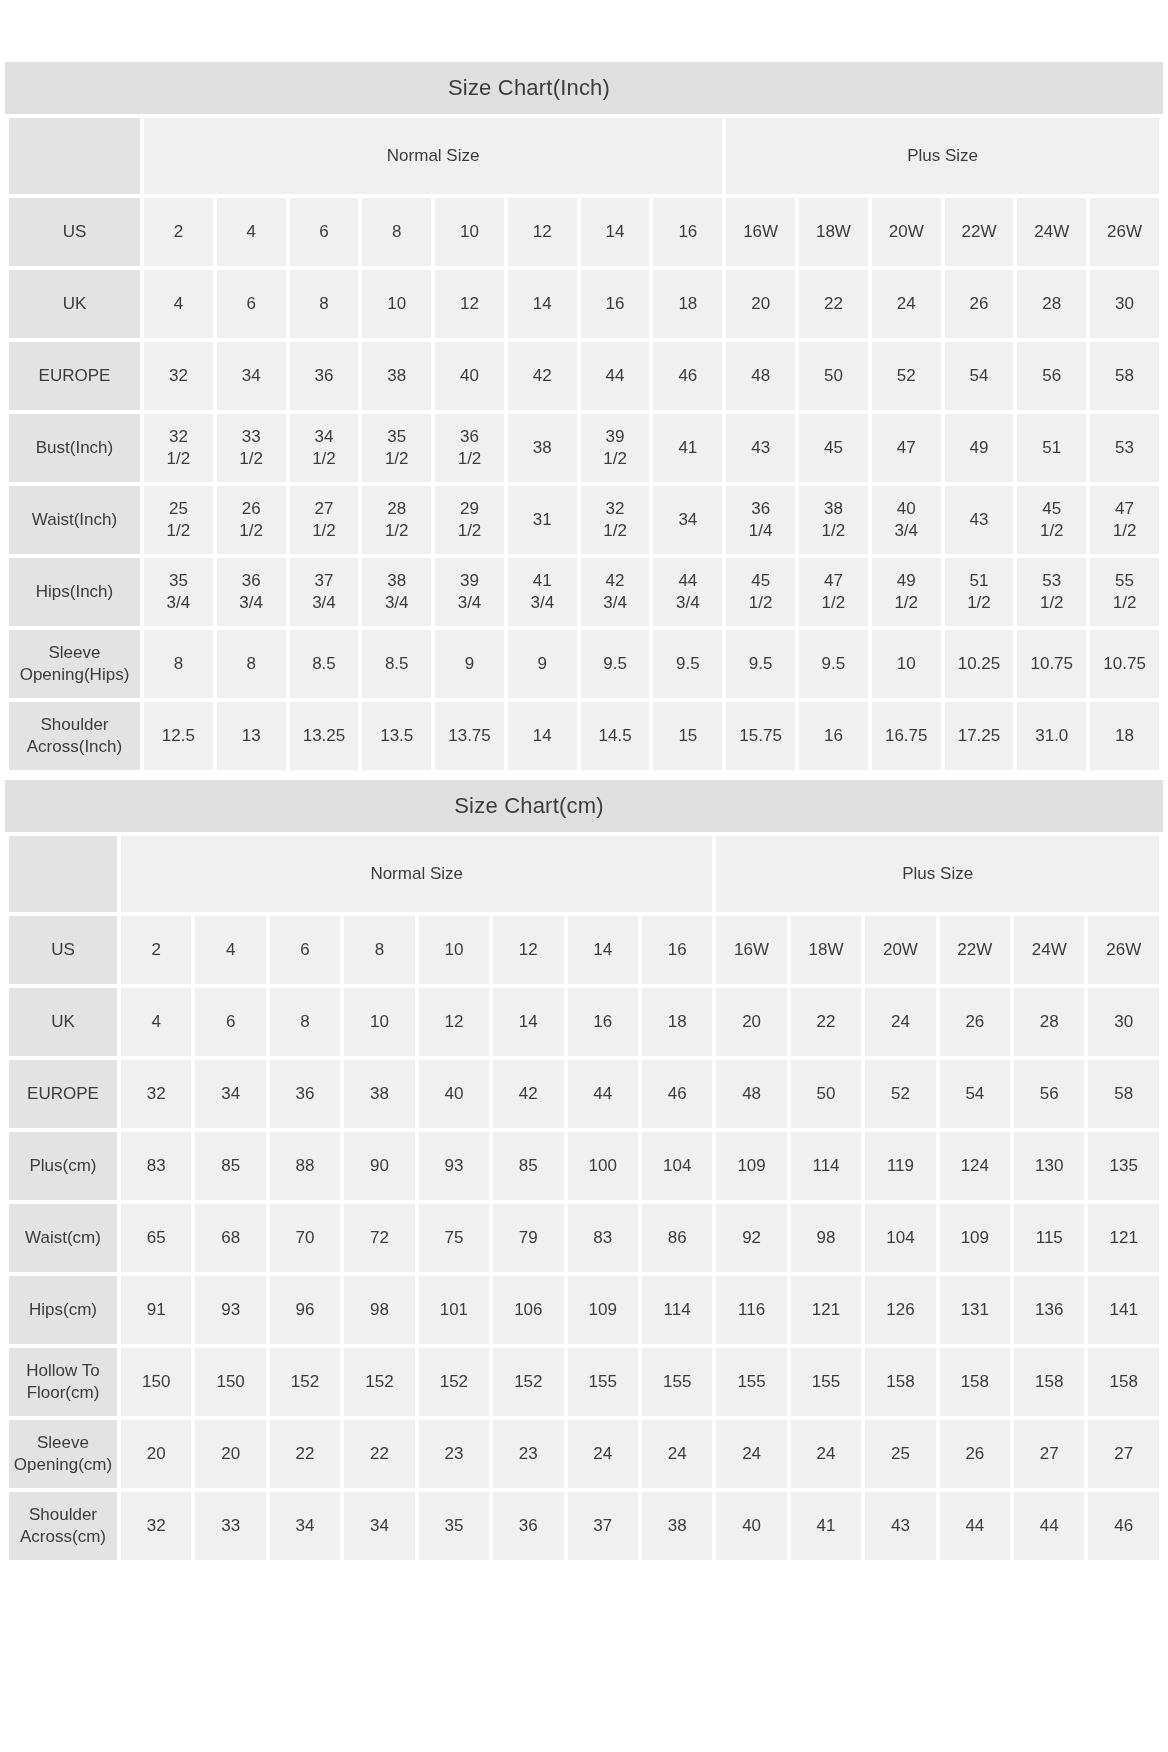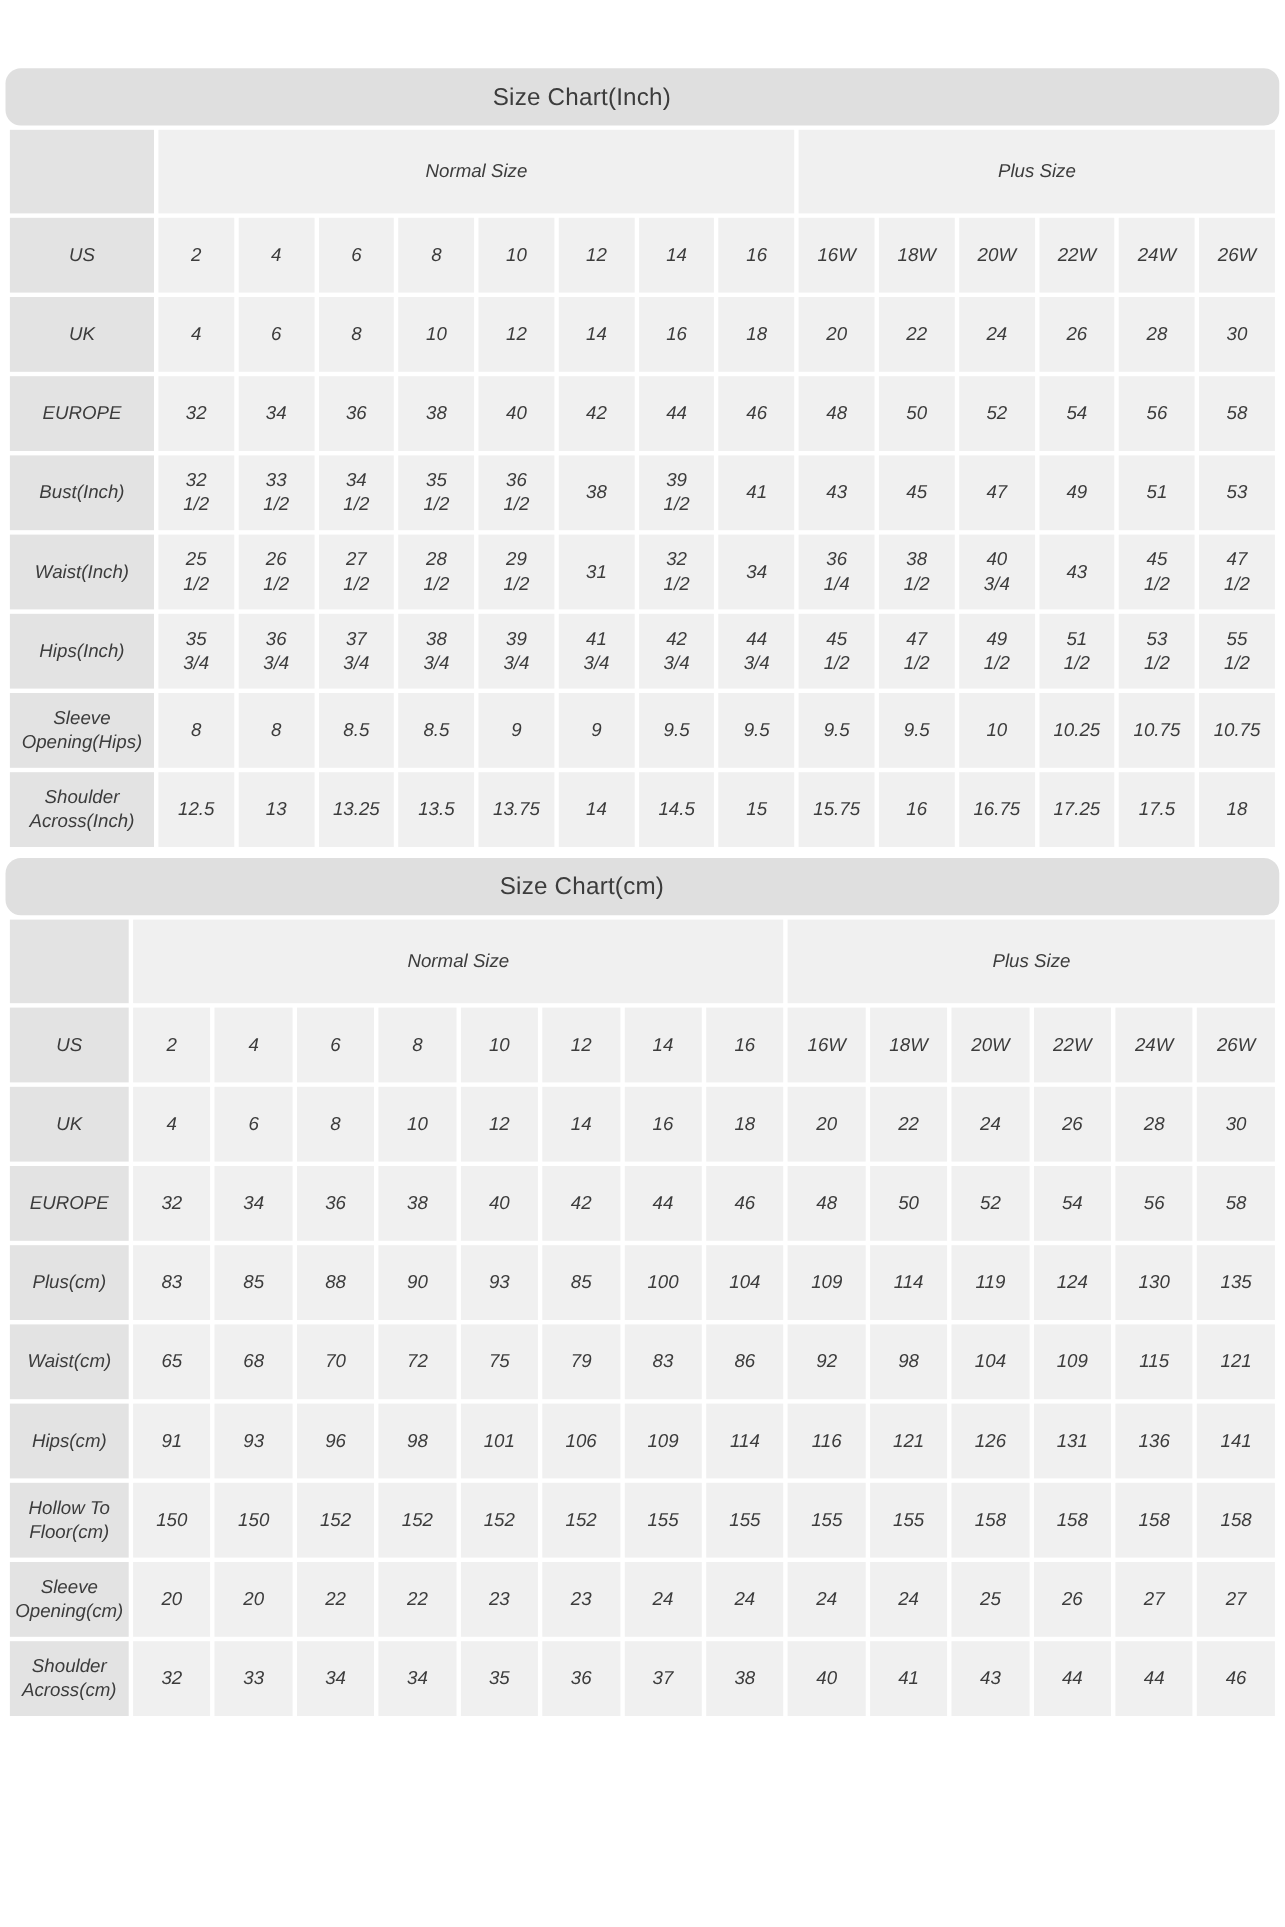--- a/index.html
+++ b/index.html
@@ -18,28 +18,26 @@
   .size-section + .size-section { margin-top: 6px; }
   .title-bar {
     height: 52px;
     background: var(--title-bar-bg, #dfdfdf);
     display: flex;
     align-items: center;
     justify-content: center;
     padding-right: 110px; 
     font-size: 22px;
     letter-spacing: 0.2px;
-    border-radius: 14px;
   }
   .size-table {
     width: 100%;
     border-collapse: separate;
     border-spacing: 4px;
     table-layout: fixed;
-    font-style: italic;
   }
   .size-table td {
     text-align: center;
     vertical-align: middle;
     line-height: 1.3;
   }
   .corner-cell, .label-cell {
     background: var(--label-cell-bg, #e3e3e3);
     font-size: 17px;
     padding: 2px 4px;
@@ -231,21 +229,21 @@
             <td class="data-cell">13.25</td>
             <td class="data-cell">13.5</td>
             <td class="data-cell">13.75</td>
             <td class="data-cell">14</td>
             <td class="data-cell">14.5</td>
             <td class="data-cell">15</td>
             <td class="data-cell">15.75</td>
             <td class="data-cell">16</td>
             <td class="data-cell">16.75</td>
             <td class="data-cell">17.25</td>
-            <td class="data-cell">17.5</td>
+            <td class="data-cell">31.0</td>
             <td class="data-cell">18</td>
           </tr>
         </tbody>
       </table>
   </section>
 
   <section class="size-section">
     <div class="title-bar">
       <span>Size Chart(cm)</span>
     </div>

